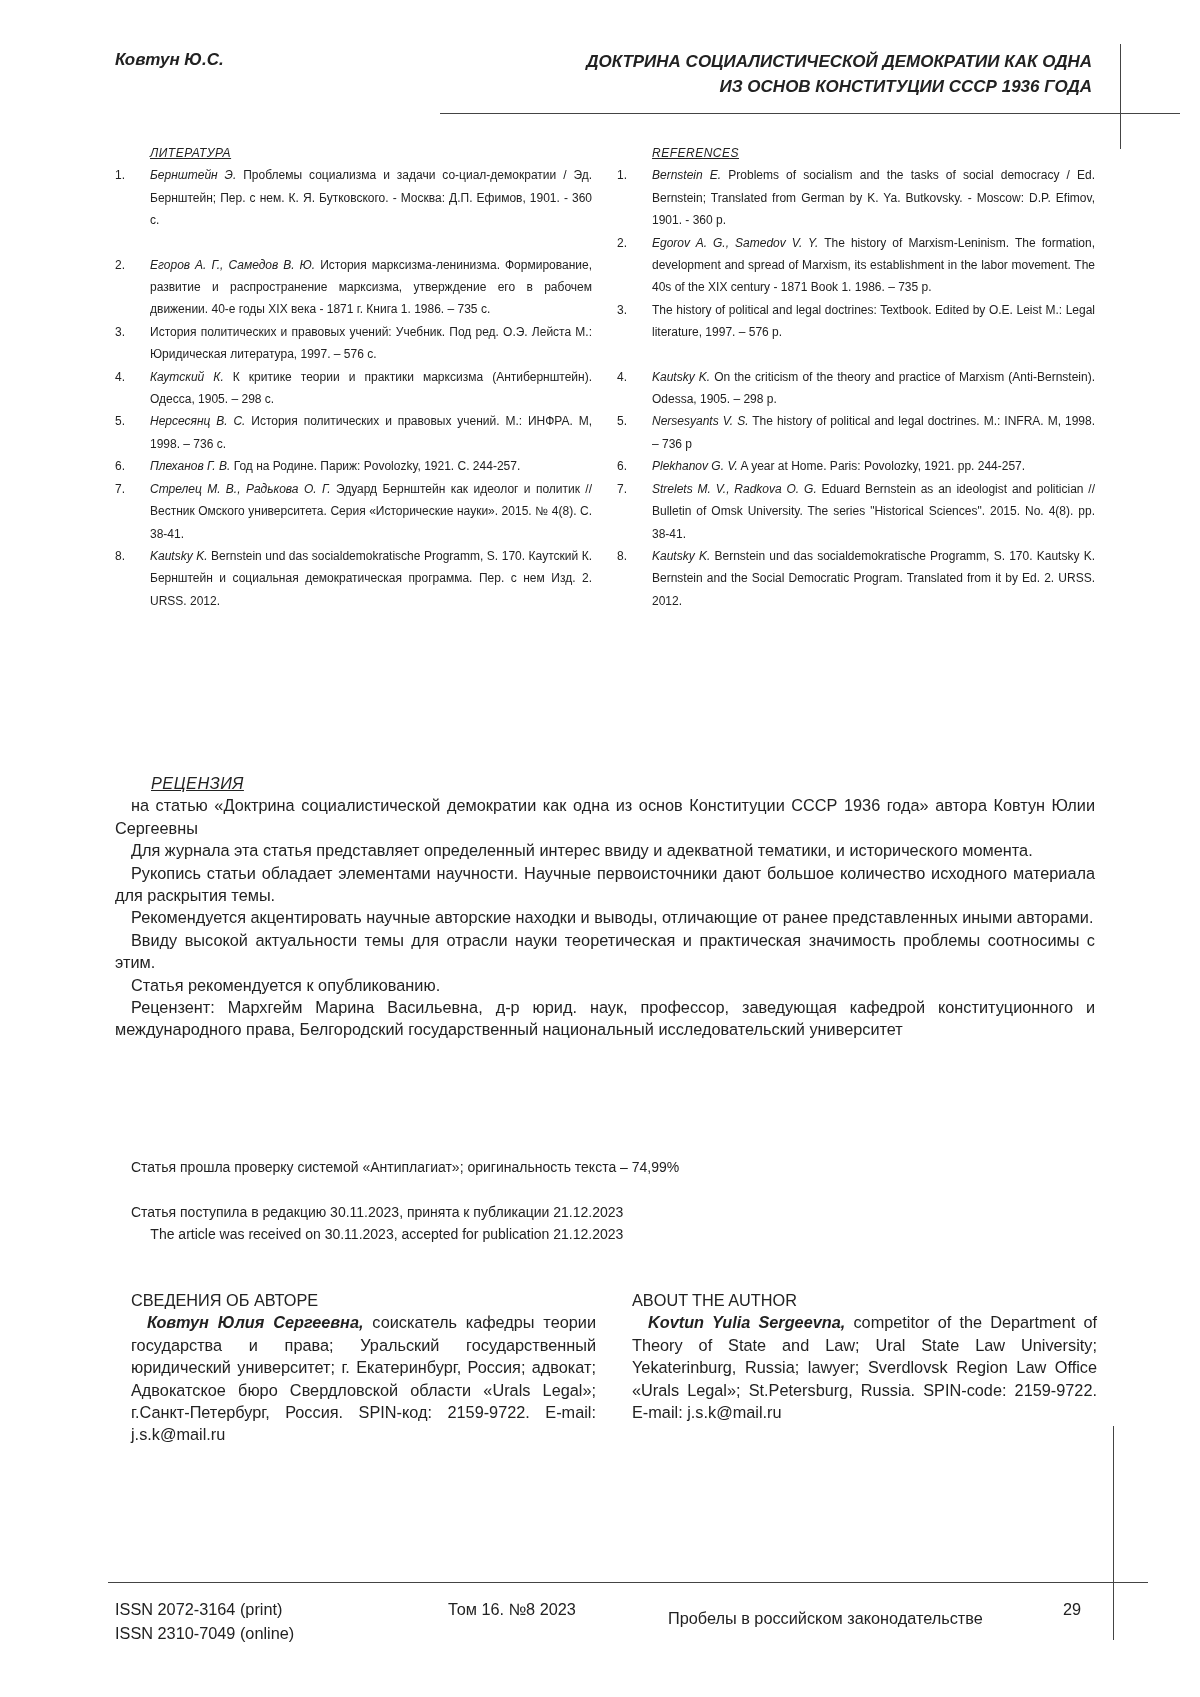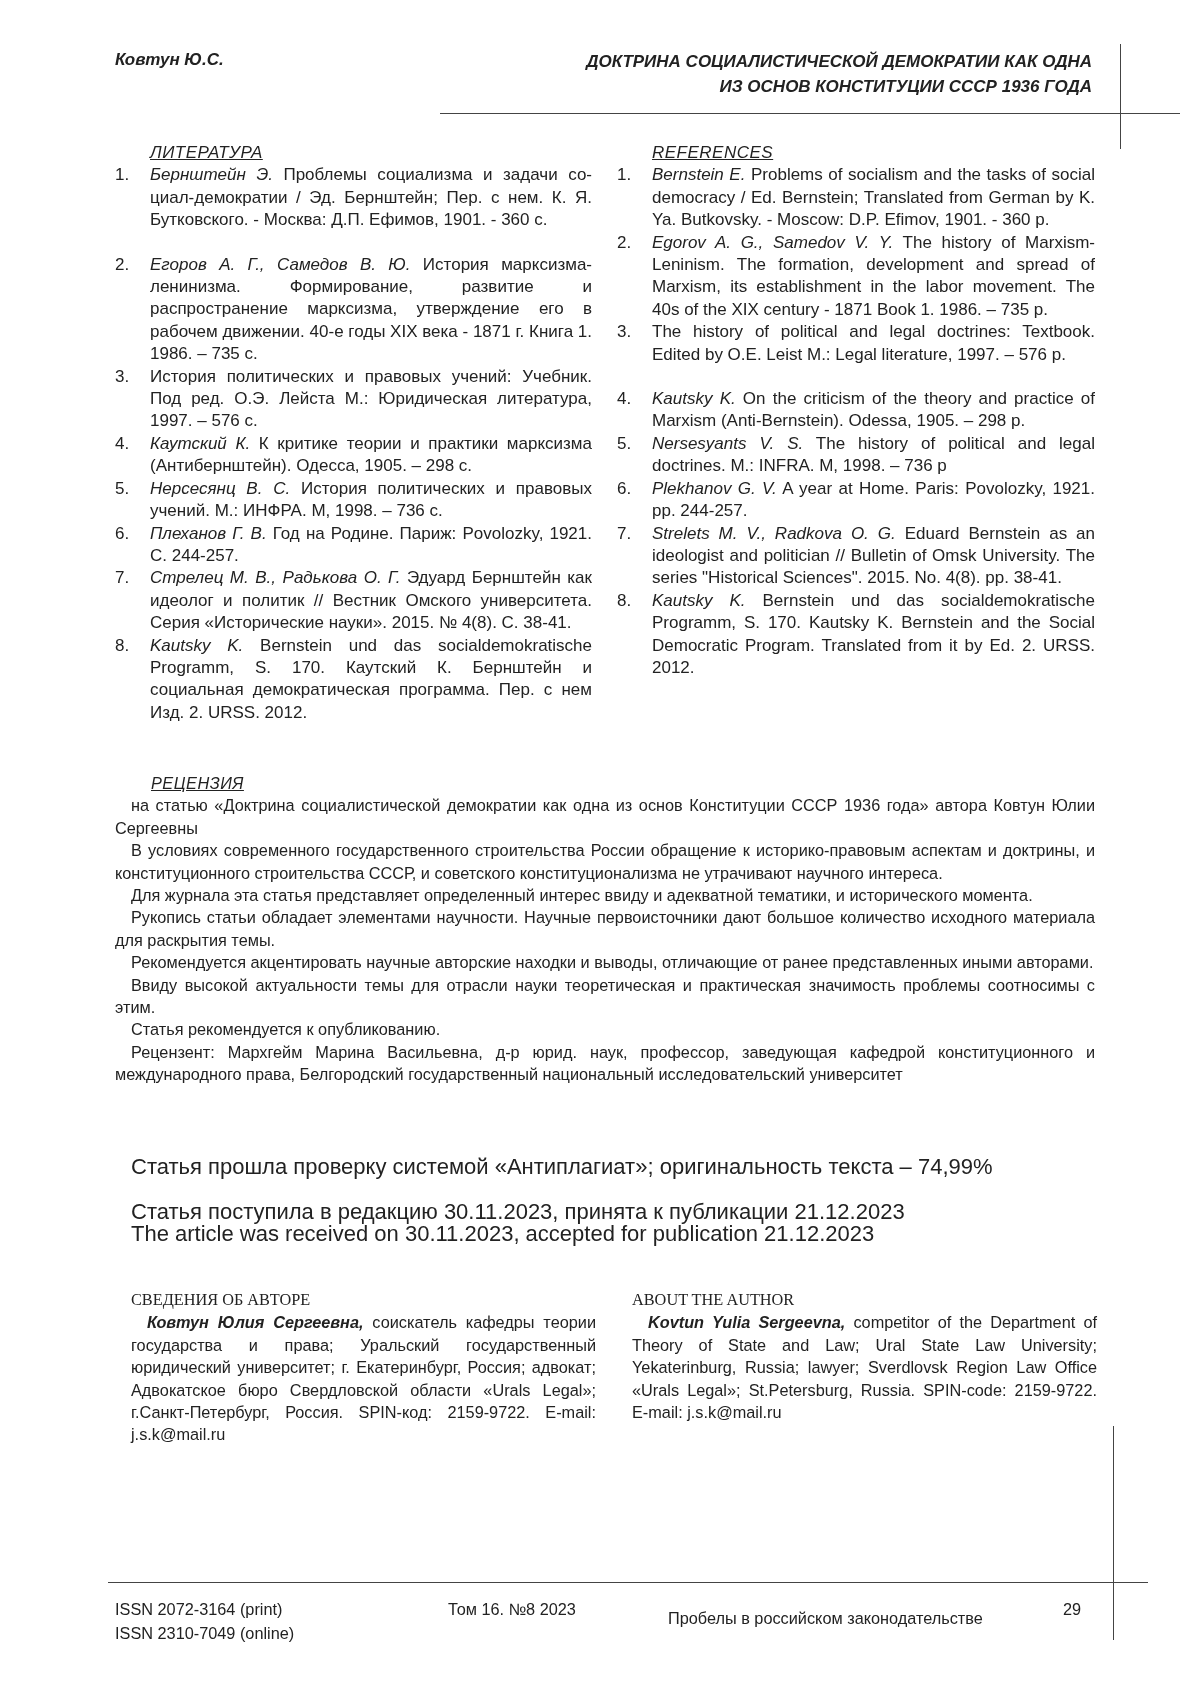--- a/index.html
+++ b/index.html
@@ -11,42 +11,42 @@
     position: absolute; left: 115px; top: 50px;
     font-size: 17px; font-weight: bold; font-style: italic;
   }
   .hdr-title {
     position: absolute; right: 108px; top: 49px; text-align: right;
     font-size: 17px; font-weight: bold; font-style: italic; line-height: 25px;
   }
   .hdr-rule { position: absolute; left: 440px; top: 113px; width: 740px; height: 0; border-top: 1.5px solid #444; }
   .hdr-vline { position: absolute; left: 1120px; top: 44px; width: 0; height: 105px; border-left: 1.5px solid #444; }
 
-  .col { position: absolute; top: 142px; width: 470px; font-size: 17px; line-height: 22.4px; }
+  .col { position: absolute; top: 142px; width: 470px; font-size: 12px; line-height: 22.4px; }
   .col.left { left: 115px; width: 477px; }
   .col.right { left: 617px; width: 478px; }
   .sec-heading { font-style: italic; text-decoration: underline; margin-left: 35px; letter-spacing: 0.5px; }
   ol.refs { list-style: none; margin: 0; padding: 0; }
   ol.refs li { position: relative; padding-left: 35px; text-align: justify; }
   ol.refs li .num { position: absolute; left: 0; top: 0; }
   ol.refs li .au { font-style: italic; }
   .gap { margin-top: 22px; }
 
   .review { position: absolute; left: 115px; top: 756px; width: 980px; font-size: 16.3px; line-height: 22.4px; margin-top: 16px; }
   .review .sec-heading { display: block; margin-left: 36px; }
   .review p { margin: 0; text-indent: 16px; text-align: justify; }
 
-  .notes { position: absolute; left: 131px; font-size: 22px; line-height: 22.4px; }
+  .notes { position: absolute; left: 131px; font-size: 14px; line-height: 22.4px; text-align: right; }
   .note-antiplag { top: 1156px; }
   .note-dates { top: 1201px; }
 
   .author { position: absolute; top: 1289px; width: 465px; font-size: 16.3px; line-height: 22.4px; }
   .author.left { left: 131px; }
   .author.right { left: 632px; }
-  .author .ttl { display: block; font-family: Liberation Serif, serif; }
+  .author .ttl { display: block; }
   .author p { margin: 0; text-indent: 16px; text-align: justify; }
   .author .nm { font-weight: bold; font-style: italic; }
 
   .foot-rule { position: absolute; left: 108px; top: 1582px; width: 1040px; border-top: 1.5px solid #444; }
   .foot-vline { position: absolute; left: 1113px; top: 1426px; height: 214px; border-left: 1.5px solid #444; }
   .foot { position: absolute; top: 1597px; font-size: 16.3px; line-height: 24px; }
   .foot-issn { left: 115px; }
   .foot-vol { left: 448px; }
   .foot-journal { left: 668px; margin-top: 9px; }
   .foot-page { left: 1063px; font-style: normal; }
@@ -86,21 +86,20 @@
     <li><span class="num">5.</span><span class="au">Nersesyants V. S.</span><span> The history of political and legal doctrines. M.: INFRA. M, 1998. – 736 p</span></li>
     <li><span class="num">6.</span><span class="au">Plekhanov G. V.</span><span> A year at Home. Paris: Povolozky, 1921. pp. 244-257.</span></li>
     <li><span class="num">7.</span><span class="au">Strelets M. V., Radkova O. G.</span><span> Eduard Bernstein as an ideologist and politician // Bulletin of Omsk University. The series "Historical Sciences". 2015. No. 4(8). pp. 38-41.</span></li>
     <li><span class="num">8.</span><span class="au">Kautsky K.</span><span> Bernstein und das socialdemokratische Programm, S. 170. Kautsky K. Bernstein and the Social Democratic Program. Translated from it by Ed. 2. URSS. 2012.</span></li>
   </ol>
 </div>
 
 <div class="review">
   <span class="sec-heading">РЕЦЕНЗИЯ</span>
   <p>на статью «Доктрина социалистической демократии как одна из основ Конституции СССР 1936 года» автора Ковтун Юлии Сергеевны</p>
-  <p>В условиях современного государственного строительства России обращение к историко-правовым аспектам и доктрины, и конституционного строительства СССР, и советского конституционализма не утрачивают научного интереса.</p>
   <p>Для журнала эта статья представляет определенный интерес ввиду и адекватной тематики, и исторического момента.</p>
   <p>Рукопись статьи обладает элементами научности. Научные первоисточники дают большое количество исходного материала для раскрытия темы.</p>
   <p>Рекомендуется акцентировать научные авторские находки и выводы, отличающие от ранее представленных иными авторами.</p>
   <p>Ввиду высокой актуальности темы для отрасли науки теоретическая и практическая значимость проблемы соотносимы с этим.</p>
   <p>Статья рекомендуется к опубликованию.</p>
   <p>Рецензент: Мархгейм Марина Васильевна, д-р юрид. наук, профессор, заведующая кафедрой конституционного и международного права, Белгородский государственный национальный исследовательский университет</p>
 </div>
 
 <div class="notes note-antiplag">Статья прошла проверку системой «Антиплагиат»; оригинальность текста – 74,99%</div>
 <div class="notes note-dates">

